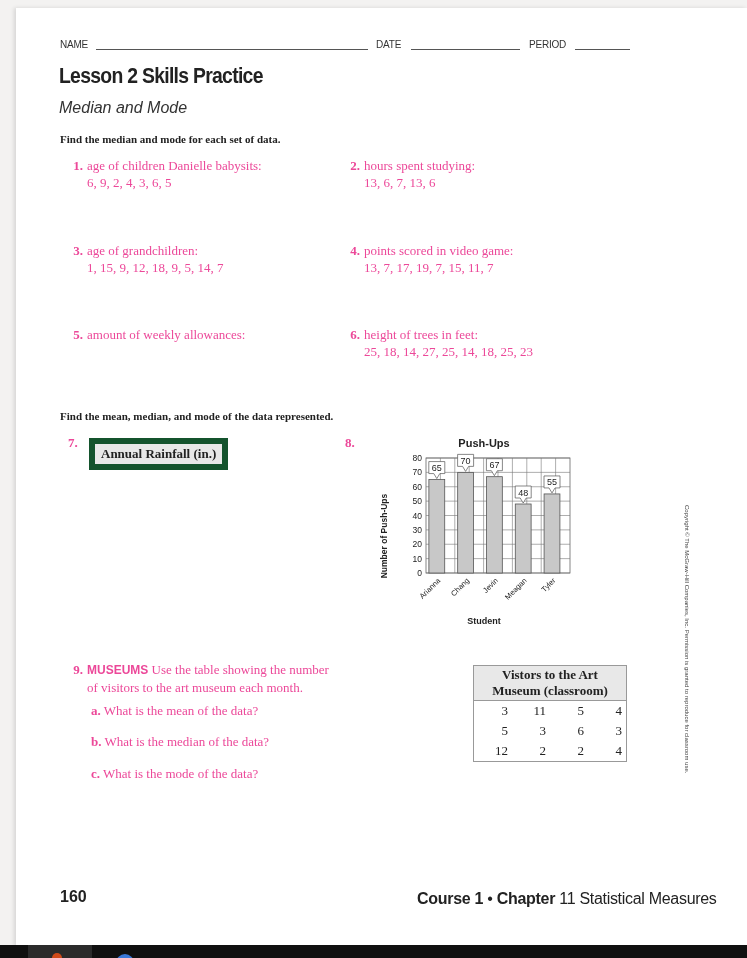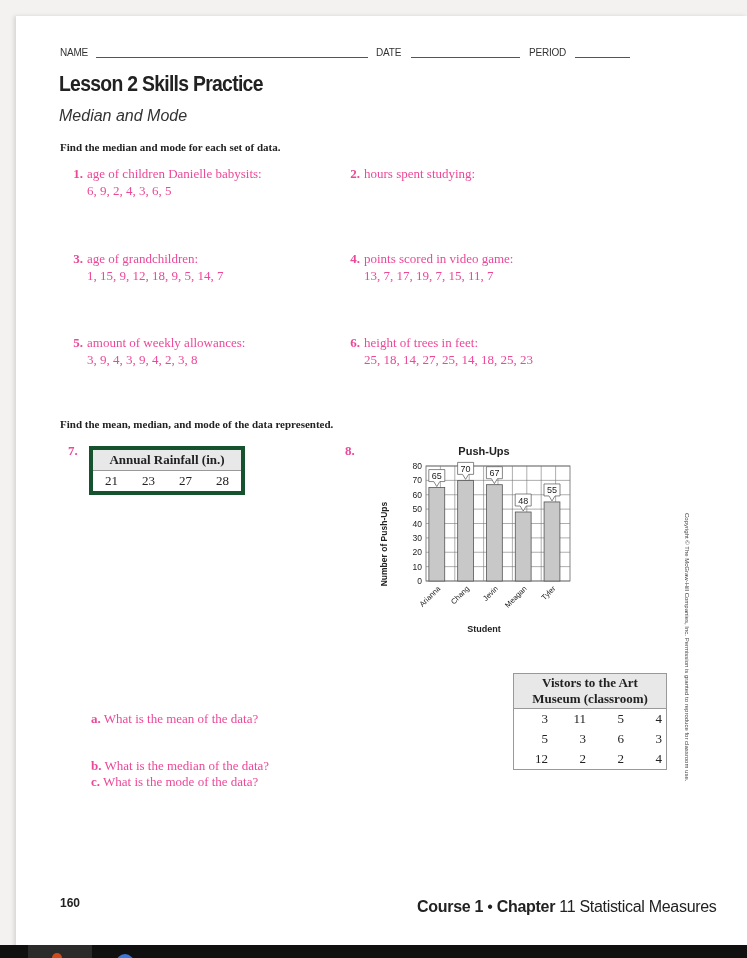--- a/index.html
+++ b/index.html
@@ -1,37 +1,37 @@
 <!DOCTYPE html>
 <html><head>
 <meta charset="utf-8">
 <style>
   html, body { margin:0; padding:0; }
   body { width:747px; height:958px; position:relative; overflow:hidden; background:#f3f2f1; font-family:"Liberation Serif", serif; color:#222; }
-  .page { position:absolute; left:16px; top:16px; width:731px; height:938px; background:#fff; box-shadow:-2px 0 4px rgba(0,0,0,0.12); }
+  .page { position:absolute; left:16px; top:8px; width:731px; height:938px; background:#fff; box-shadow:-2px 0 4px rgba(0,0,0,0.12); }
   .taskbar { position:absolute; left:0; top:945px; width:747px; height:13px; background:#101010; }
   .tb-btn { position:absolute; top:0; height:13px; }
   .abs { position:absolute; }
   .sans { font-family:"Liberation Sans", sans-serif; }
   .hdr-label { font-family:"Liberation Sans", sans-serif; font-size:10px; color:#333; letter-spacing:-0.2px; }
   .rule { position:absolute; border-bottom:1px solid #555; height:0; }
   .title { font-family:"Liberation Sans", sans-serif; font-weight:bold; font-size:22px; letter-spacing:-0.8px; color:#222; transform:scaleX(0.88); transform-origin:left; }
   .subtitle { font-family:"Liberation Sans", sans-serif; font-style:italic; font-size:16px; color:#333; }
   .instr { font-weight:bold; font-size:11px; color:#222; }
   .prob { font-size:13px; line-height:17px; color:#ec4899; }
   .num { font-weight:bold; display:inline-block; width:19px; text-align:right; margin-right:4px; }
   .indent { padding-left:23px; }
   table.rain { border-collapse:collapse; font-size:13px; }
   table.rain th { background:#e8e8e8; font-weight:bold; padding:2px 6px; border:1px solid #999; font-size:13px; }
   table.rain td { padding:2px 0; text-align:center; width:37px; }
-  table.rain { border:4px solid #14532d; }
+  table.rain { border:6px solid #14532d; }
   table.mus { border-collapse:collapse; font-size:13px; border:1px solid #999; }
   table.mus th { background:#e8e8e8; font-weight:bold; padding:1px 4px; font-size:13px; line-height:16px; border-bottom:1px solid #999; }
   table.mus td { text-align:right; padding:2px 4px 2px 0; width:34px; line-height:16px; }
-  .footer-num { font-family:"Liberation Sans", sans-serif; font-weight:bold; font-size:12px; }
+  .footer-num { font-family:"Liberation Sans", sans-serif; font-weight:bold; font-size:16px; }
   .footer-r { font-family:"Liberation Sans", sans-serif; font-size:16px; letter-spacing:-0.3px; }
   .copy { font-family:"Liberation Sans", sans-serif; font-size:6px; color:#444; white-space:nowrap; transform:rotate(90deg); transform-origin:left top; }
   svg text { font-family:"Liberation Sans", sans-serif; }
 </style>
 </head>
 <body>
 
 <div class="page">
 
   <span class="abs hdr-label" style="left:44px;top:31px;">NAME</span>
@@ -45,52 +45,46 @@
   <div class="abs subtitle" style="left:43px;top:91px;">Median and Mode</div>
 
   <div class="abs instr" style="left:44px;top:125px;">Find the median and mode for each set of data.</div>
 
   <div class="abs prob" style="left:48px;top:149px;width:270px;">
     <div><span class="num">1.</span><span>age of children Danielle babysits:</span></div>
     <div class="indent">6, 9, 2, 4, 3, 6, 5</div>
   </div>
   <div class="abs prob" style="left:325px;top:149px;width:270px;">
     <div><span class="num">2.</span><span>hours spent studying:</span></div>
+    <div class="indent">13, 6, 7, 13, 6</div>
   </div>
   <div class="abs prob" style="left:48px;top:234px;width:270px;">
     <div><span class="num">3.</span><span>age of grandchildren:</span></div>
     <div class="indent">1, 15, 9, 12, 18, 9, 5, 14, 7</div>
   </div>
   <div class="abs prob" style="left:325px;top:234px;width:270px;">
     <div><span class="num">4.</span><span>points scored in video game:</span></div>
     <div class="indent">13, 7, 17, 19, 7, 15, 11, 7</div>
   </div>
   <div class="abs prob" style="left:48px;top:318px;width:270px;">
     <div><span class="num">5.</span><span>amount of weekly allowances:</span></div>
-    <div class="indent">3, 9, 4, 3, 9, 4, 2, 3, 8</div>
   </div>
   <div class="abs prob" style="left:325px;top:318px;width:290px;">
     <div><span class="num">6.</span><span>height of trees in feet:</span></div>
     <div class="indent">25, 18, 14, 27, 25, 14, 18, 25, 23</div>
   </div>
 
   <div class="abs instr" style="left:44px;top:402px;">Find the mean, median, and mode of the data represented.</div>
 
   <div class="abs prob" style="left:52px;top:426px;font-weight:bold;">7.</div>
   <table class="abs rain" style="left:73px;top:430px;">
     <tbody>
         <tr>
           <th colspan="4">Annual Rainfall (in.)</th>
         </tr>
-    <tr>
-      <td>21</td>
-      <td>23</td>
-      <td>27</td>
-      <td>28</td>
-    </tr>
   </tbody>
     </table>
 
   <div class="abs prob" style="left:329px;top:426px;font-weight:bold;">8.</div>
 
   <svg class="abs" id="chart" style="left:344px;top:422px;" width="220" height="205">
     <text id="ch-title" x="124" y="17" text-anchor="middle" font-size="11" font-weight="bold" fill="#222">Push-Ups</text>
     <g id="ch-grid">
         <rect x="66" y="28" width="144" height="115" fill="#fff" stroke="#666" stroke-width="0.8"></rect>
         <line x1="80.4" y1="28" x2="80.4" y2="143" stroke="#777" stroke-width="0.6"></line>
@@ -156,25 +150,29 @@
         </g>
         <g>
           <path d="M183.99999999999997,45.9375 h16 v12 h-5 l-3,5 l-3,-5 h-5 z" fill="#fff" stroke="#555" stroke-width="0.7"></path>
           <text x="191.99999999999997" y="55.4375" text-anchor="middle" font-size="9" fill="#222">55</text>
         </g>
       </g>
     <text x="-106" y="27" transform="rotate(-90)" text-anchor="middle" font-size="8.5" font-weight="bold" fill="#222">Number of Push-Ups</text>
     <text x="124" y="194" text-anchor="middle" font-size="9" font-weight="bold" fill="#222">Student</text>
   </svg>
 
+  <div class="abs prob" style="left:48px;top:653px;width:340px;">
+    <div><span class="num">9.</span><span class="sans" style="font-weight:bold;font-size:12px;">MUSEUMS</span> <span>Use the table showing the number</span></div>
+    <div class="indent">of visitors to the art museum each month.</div>
+  </div>
   <div class="abs prob" style="left:75px;top:694px;"><b>a.</b> <span>What is the mean of the data?</span></div>
-  <div class="abs prob" style="left:75px;top:725px;margin-top:16px;"><b>b.</b> <span>What is the median of the data?</span></div>
+  <div class="abs prob" style="left:75px;top:725px;"><b>b.</b> <span>What is the median of the data?</span></div>
   <div class="abs prob" style="left:75px;top:757px;"><b>c.</b> <span>What is the mode of the data?</span></div>
 
-  <table class="abs mus" style="left:457px;top:657px;margin-left:40px;">
+  <table class="abs mus" style="left:457px;top:657px;">
     <tbody>
         <tr>
           <th colspan="4"><span>Vistors to the Art</span><br><span>Museum (classroom)</span></th>
         </tr>
     <tr>
       <td>3</td>
       <td>11</td>
       <td>5</td>
       <td>4</td>
     </tr>

